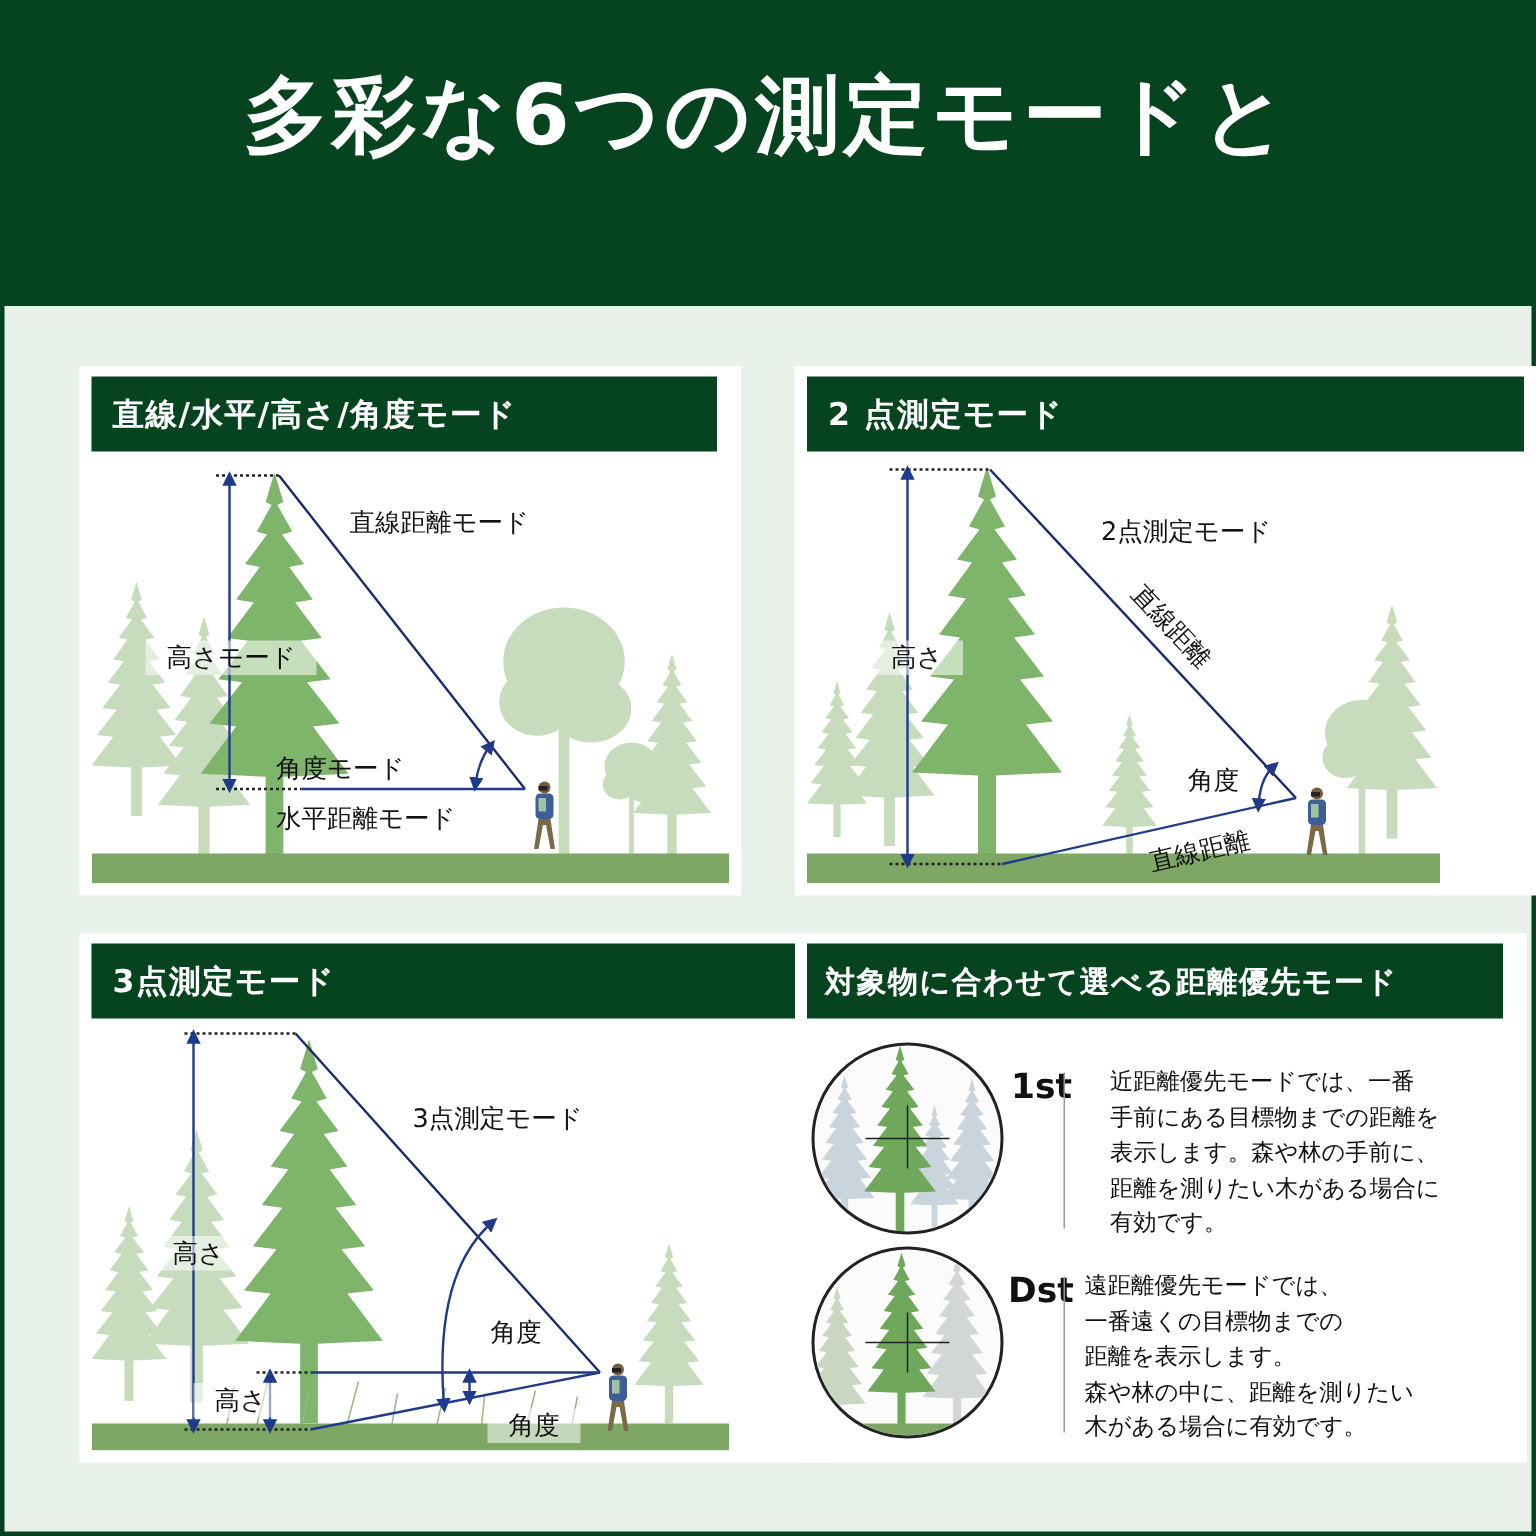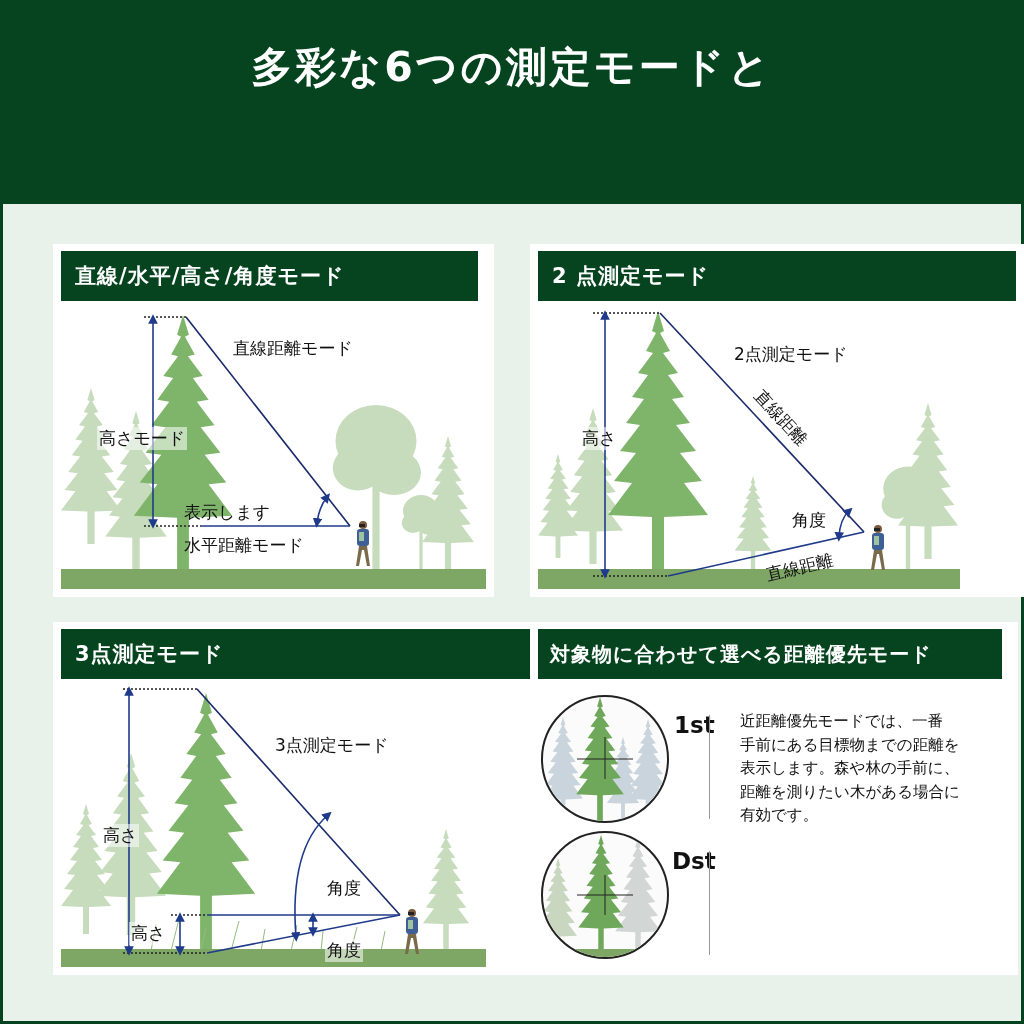--- a/index.html
+++ b/index.html
@@ -1,28 +1,28 @@
 <!DOCTYPE html>
 <html><head>
 <meta charset="utf-8">
 <style>
   * { box-sizing: border-box; margin: 0; padding: 0; }
   html, body { width: 1024px; height: 1024px; overflow: hidden; background: #05421f; }
   body { font-family: "DejaVu Sans", "Liberation Sans", sans-serif; position: relative; }
   .topbar { position: absolute; left: 0; top: 0; width: 1024px; height: 204px; background: #06441f; }
-  .title-line { position: absolute; left: 0; width: 1024px; text-align: center; color: #fff; font-weight: bold; font-size: 41px; letter-spacing: 3px; }
+  .title-line { position: absolute; left: 0; width: 1024px; text-align: center; color: #fff; font-weight: bold; font-size: 56px; letter-spacing: 3px; }
   .title-line.l1 { top: 40px; }
   .title-line.l2 { top: 113px; }
   .mint { position: absolute; left: 3px; top: 204px; width: 1018px; height: 817px; background: #e9f2ea; }
   .panel { position: absolute; background: #fff; }
   .panel-header { position: absolute; left: 8px; top: 7px; right: 16px; height: 50px; background: #06441f; color: #fff; font-weight: bold; font-size: 21px; line-height: 50px; padding-left: 14px; letter-spacing: 1px; }
   .scene { position: absolute; left: 8px; top: 57px; right: 8px; bottom: 8px; overflow: hidden; text-align: right; }
   .scene svg { position: absolute; left: 0; top: 0; }
   .lbl { position: absolute; font-size: 17px; color: #111; white-space: nowrap; }
-  .lbl.bg { background: rgba(255,255,255,0.55); padding: 0 2px; }
+  .lbl.bg { background: rgba(255,255,255,0.55); padding: 0 14px; }
   .lbl.rot { transform-origin: left top; }
   .p4 .scope { position: absolute; width: 128px; height: 128px; border-radius: 50%; border: 2px solid #222; overflow: hidden; background: #fafbfa; }
   .p4 .tag { position: absolute; font-size: 23px; font-weight: bold; color: #111; }
   .p4 .divider { position: absolute; width: 1px; background: #999; }
   .p4 .desc { position: absolute; font-size: 15.5px; line-height: 23.5px; color: #111; white-space: pre-line; }
 </style>
 </head>
 <body>
 
 <div class="topbar">
@@ -75,21 +75,21 @@
         <line x1="83" y1="225" x2="140" y2="225" stroke="#222" stroke-dasharray="2 2"></line>
         <line x1="125" y1="16" x2="289" y2="225" stroke="#1a2a6a"></line>
         <line x1="140" y1="225" x2="289" y2="225"></line>
         <line x1="92" y1="18" x2="92" y2="223" marker-start="url(#arr)" marker-end="url(#arr)"></line>
         <path d="M256 222 Q258 206 266 196" marker-start="url(#arr)" marker-end="url(#arr)"></path>
       </g>
       <use href="#hiker" x="292" y="218" width="20" height="52"></use>
     </svg>
     <div class="lbl" style="left:172px; top:36px;">直線距離モード</div>
     <div class="lbl bg" style="left:36px; top:126px;">高さモード</div>
-    <div class="lbl" style="left:123px; top:200px;">表示します</div>
+    <div class="lbl" style="left:123px; top:200px;">角度モード</div>
     <div class="lbl" style="left:123px; top:233px;">水平距離モード</div>
   </div>
 </div>
 
 <div class="panel p2" style="left:530px; top:244px; width:502px; height:353px;">
   <div class="panel-header">2 点測定モード</div>
   <div class="scene">
     <svg width="422" height="288" viewBox="0 0 422 288">
       <g fill="#c6dcbc">
         <use href="#fir" x="0" y="140" width="40" height="130"></use>
@@ -190,13 +190,18 @@
           <use href="#fir" x="60" y="5" width="70" height="119"></use>
         </g>
       <use href="#fir" x="26" y="2" width="64" height="118" fill="#6fa85a"></use>
       <rect x="0" y="116" width="124" height="8" fill="#7ea765"></rect>
       <line x1="34" y1="62" x2="90" y2="62" stroke="#222" stroke-width="1"></line>
       <line x1="62" y1="42" x2="62" y2="82" stroke="#222" stroke-width="1"></line>
     </svg>
   </div>
   <div class="tag" style="left:142px; top:226px;">Dst</div>
   <div class="divider" style="left:179px; top:229px; height:104px;"></div>
+  <div class="desc" style="left:193px; top:224px;">遠距離優先モードでは、
+一番遠くの目標物までの
+距離を表示します。
+森や林の中に、距離を測りたい
+木がある場合に有効です。</div>
 </div>
 
 </body></html>

